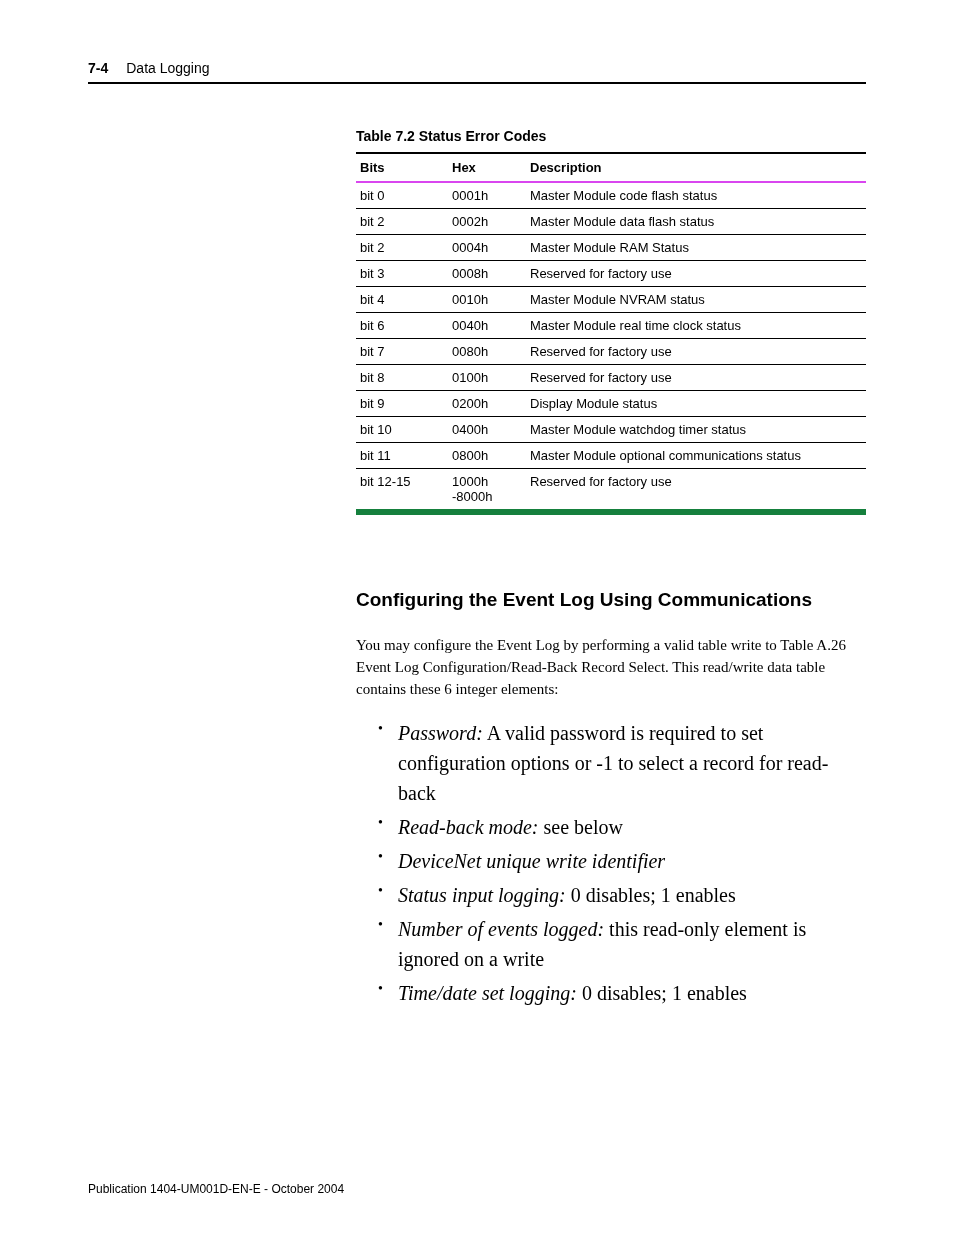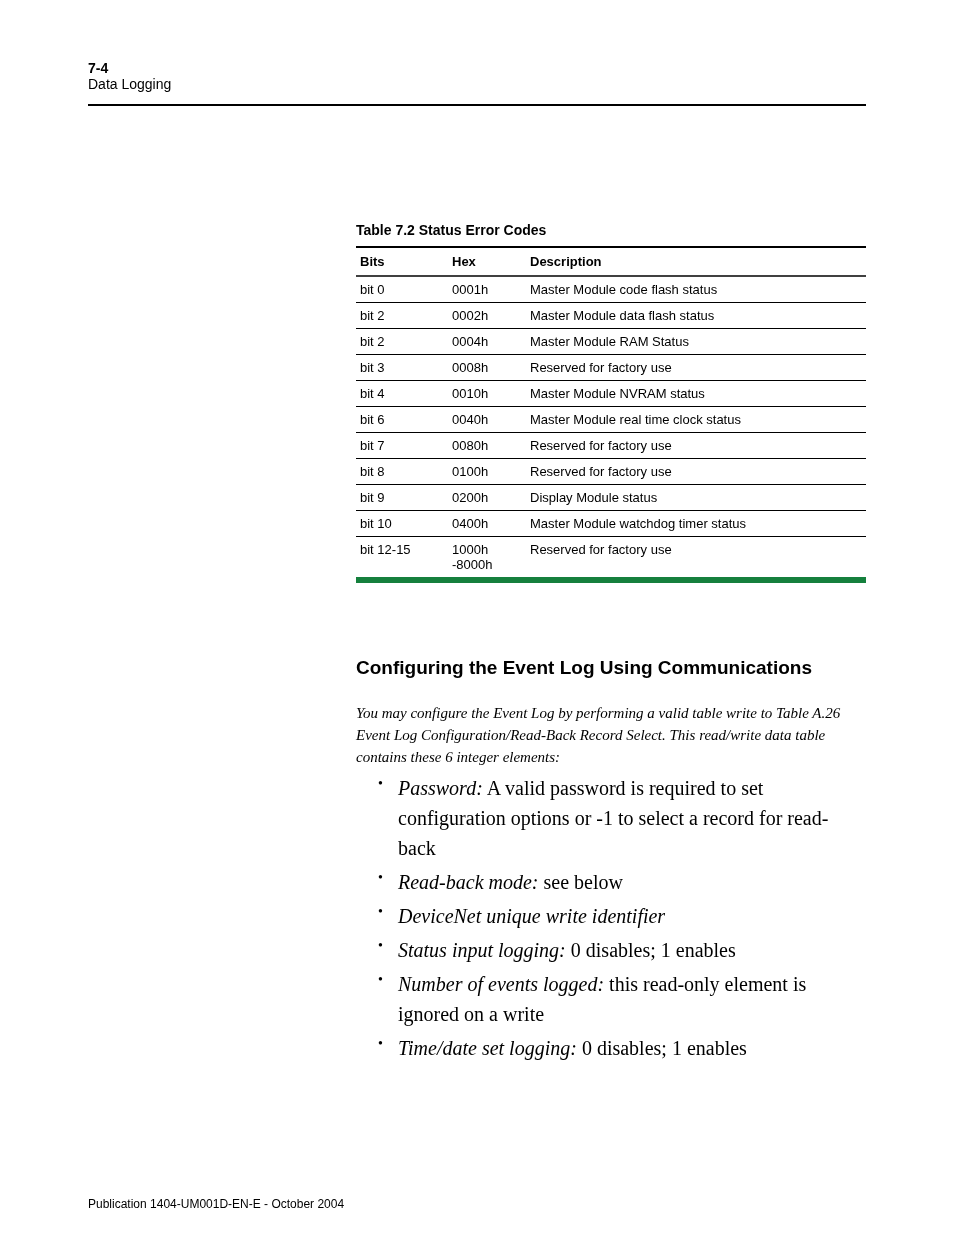--- a/index.html
+++ b/index.html
@@ -14,23 +14,22 @@
       background: #fff;
       width: 954px;
       height: 1235px;
       position: relative;
       padding: 60px 88px 40px 88px;
     }
     .header {
       display: flex;
       align-items: baseline;
       border-bottom: 2px solid #000;
-      padding-bottom: 12px;
-      margin-bottom: 116px;
-      flex-direction: column;
+      padding-bottom: 6px;
+      margin-bottom: 44px;
     }
     .page-num {
       font-weight: bold;
       font-size: 14px;
       margin-right: 18px;
     }
     .section-name {
       font-size: 14px;
     }
     .content {
@@ -41,21 +40,21 @@
       font-weight: bold;
       font-size: 14px;
       margin-bottom: 8px;
     }
     table {
       border-collapse: collapse;
       width: 100%;
     }
     thead tr {
       border-top: 2px solid #000;
-      border-bottom: 2px solid #404040;
+      border-bottom: 2px solid #d946ef;
     }
     th {
       text-align: left;
       font-weight: bold;
       font-size: 13px;
       padding: 6px 8px 6px 4px;
     }
     tbody tr {
       border-bottom: 1px solid #000;
       margin-top: 32px;
@@ -75,22 +74,21 @@
       font-weight: bold;
       font-size: 19px;
       margin-top: 74px;
       margin-bottom: 24px;
       font-family: Arial, Helvetica, sans-serif;
     }
     .para {
       font-family: Georgia, 'Times New Roman', serif;
       font-size: 15px;
       line-height: 1.45;
-      margin-bottom: 5px;
-      font-style: italic;
+      margin-bottom: 18px;
     }
     ul.bullets {
       list-style: none;
       padding-left: 38px;
     }
     ul.bullets li {
       position: relative;
       font-family: Georgia, 'Times New Roman', serif;
       font-size: 20px;
       line-height: 1.5;
@@ -101,21 +99,21 @@
       content: "•";
       position: absolute;
       left: -16px;
       font-size: 14px;
     }
     .italic {
       font-style: italic;
     }
     .footer {
       position: absolute;
-      bottom: 24px;
+      bottom: 39px;
       left: 88px;
       font-size: 12px;
     }
   </style>
 </head>
 <body>
 
 <div class="header">
   <span class="page-num">7-4</span>
   <span class="section-name">Data Logging</span>
@@ -176,20 +174,25 @@
       </tr>
       <tr>
         <td>bit 9</td>
         <td>0200h</td>
         <td>Display Module status</td>
       </tr>
       <tr>
         <td>bit 10</td>
         <td>0400h</td>
         <td>Master Module watchdog timer status</td>
+      </tr>
+      <tr>
+        <td>bit 11</td>
+        <td>0800h</td>
+        <td>Master Module optional communications status</td>
       </tr>
       <tr>
         <td>bit 12-15</td>
         <td>1000h -8000h</td>
         <td>Reserved for factory use</td>
       </tr>
     </tbody>
   </table>
 
   <h2 class="heading">Configuring the Event Log Using Communications</h2>

